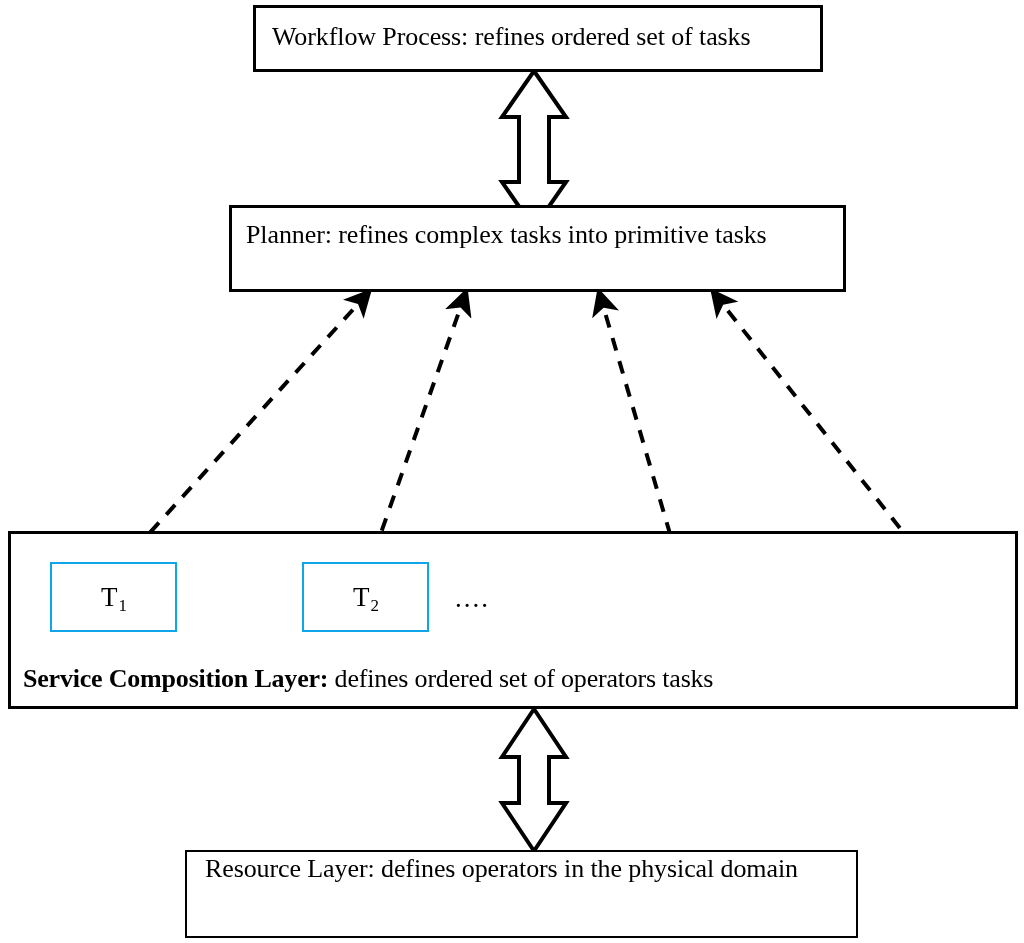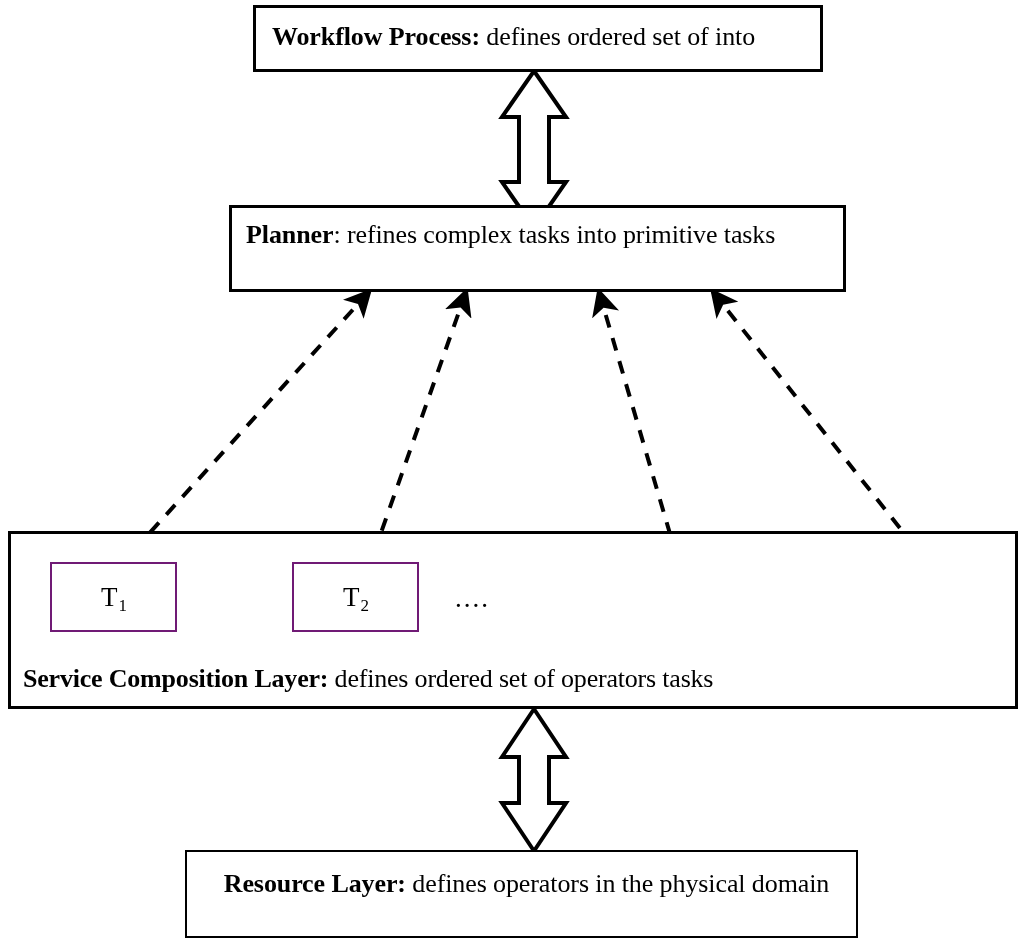--- a/index.html
+++ b/index.html
@@ -35,21 +35,21 @@
     position: absolute;
     left: 14px;
     top: 9px;
     right: 8px;
     font-size: 26px;
     line-height: 1.15;
     white-space: nowrap;
     letter-spacing: -0.1px;
   }
   .node-label .lead {
-    font-weight: bold;
+    font-weight: normal;
   }
   #box-workflow {
     left: 253px;
     top: 5px;
     width: 570px;
     height: 67px;
   }
   #box-workflow .node-label {
     left: 16px;
     top: 14px;
@@ -84,28 +84,27 @@
   }
   #box-resource {
     left: 185px;
     top: 850px;
     width: 673px;
     height: 88px;
     border-width: 2px;
   }
   #box-resource .node-label {
     left: 18px;
-    top: 17px;
-    text-align: center;
+    top: 2px;
   }
   .task-box {
     position: absolute;
     box-sizing: border-box;
     background: #ffffff;
-    border: 2px solid #701a75;
+    border: 2px solid #0ea5e9;
     top: 562px;
     width: 127px;
     height: 70px;
   }
   .task-label {
     position: absolute;
     left: 0;
     right: 0;
     top: 50%;
     transform: translateY(-50%);
@@ -114,21 +113,21 @@
     line-height: 1;
   }
   .task-label sub {
     font-size: 17px;
     vertical-align: baseline;
     position: relative;
     top: 5px;
     left: 1px;
   }
   #task-1 { left: 50px; }
-  #task-2 { left: 292px; }
+  #task-2 { left: 302px; }
   #task-3 { left: 618px; }
   #task-4 { left: 869px; }
   #ellipsis-dots {
     position: absolute;
     left: 455px;
     top: 585px;
     font-size: 27px;
     letter-spacing: 2px;
     line-height: 1;
     color: #000000;
@@ -163,21 +162,21 @@
                A 9 9 0 0 1 196 588 Z"></path>
       <path d="M 500 588 L 545 588 L 545 573 L 616 597 L 545 621 L 545 606 L 500 606
                A 9 9 0 0 1 500 588 Z"></path>
       <path d="M 765 588 L 800 588 L 800 573 L 868 597 L 800 621 L 800 606 L 765 606
                A 9 9 0 0 1 765 588 Z"></path>
     </g>
 
   </svg>
 
   <div class="node-box" id="box-workflow">
-    <div class="node-label"><span class="lead">Workflow Process:</span><span> defines ordered set of into</span></div>
+    <div class="node-label"><span class="lead">Workflow Process:</span><span> refines ordered set of tasks</span></div>
   </div>
 
   <div class="node-box" id="box-planner">
     <div class="node-label"><span class="lead">Planner</span><span>: refines complex tasks into primitive tasks</span></div>
   </div>
 
   <div class="node-box" id="box-service-layer">
     <div id="service-layer-caption"><span class="lead">Service Composition Layer:</span><span> defines ordered set of operators tasks</span></div>
   </div>
 

